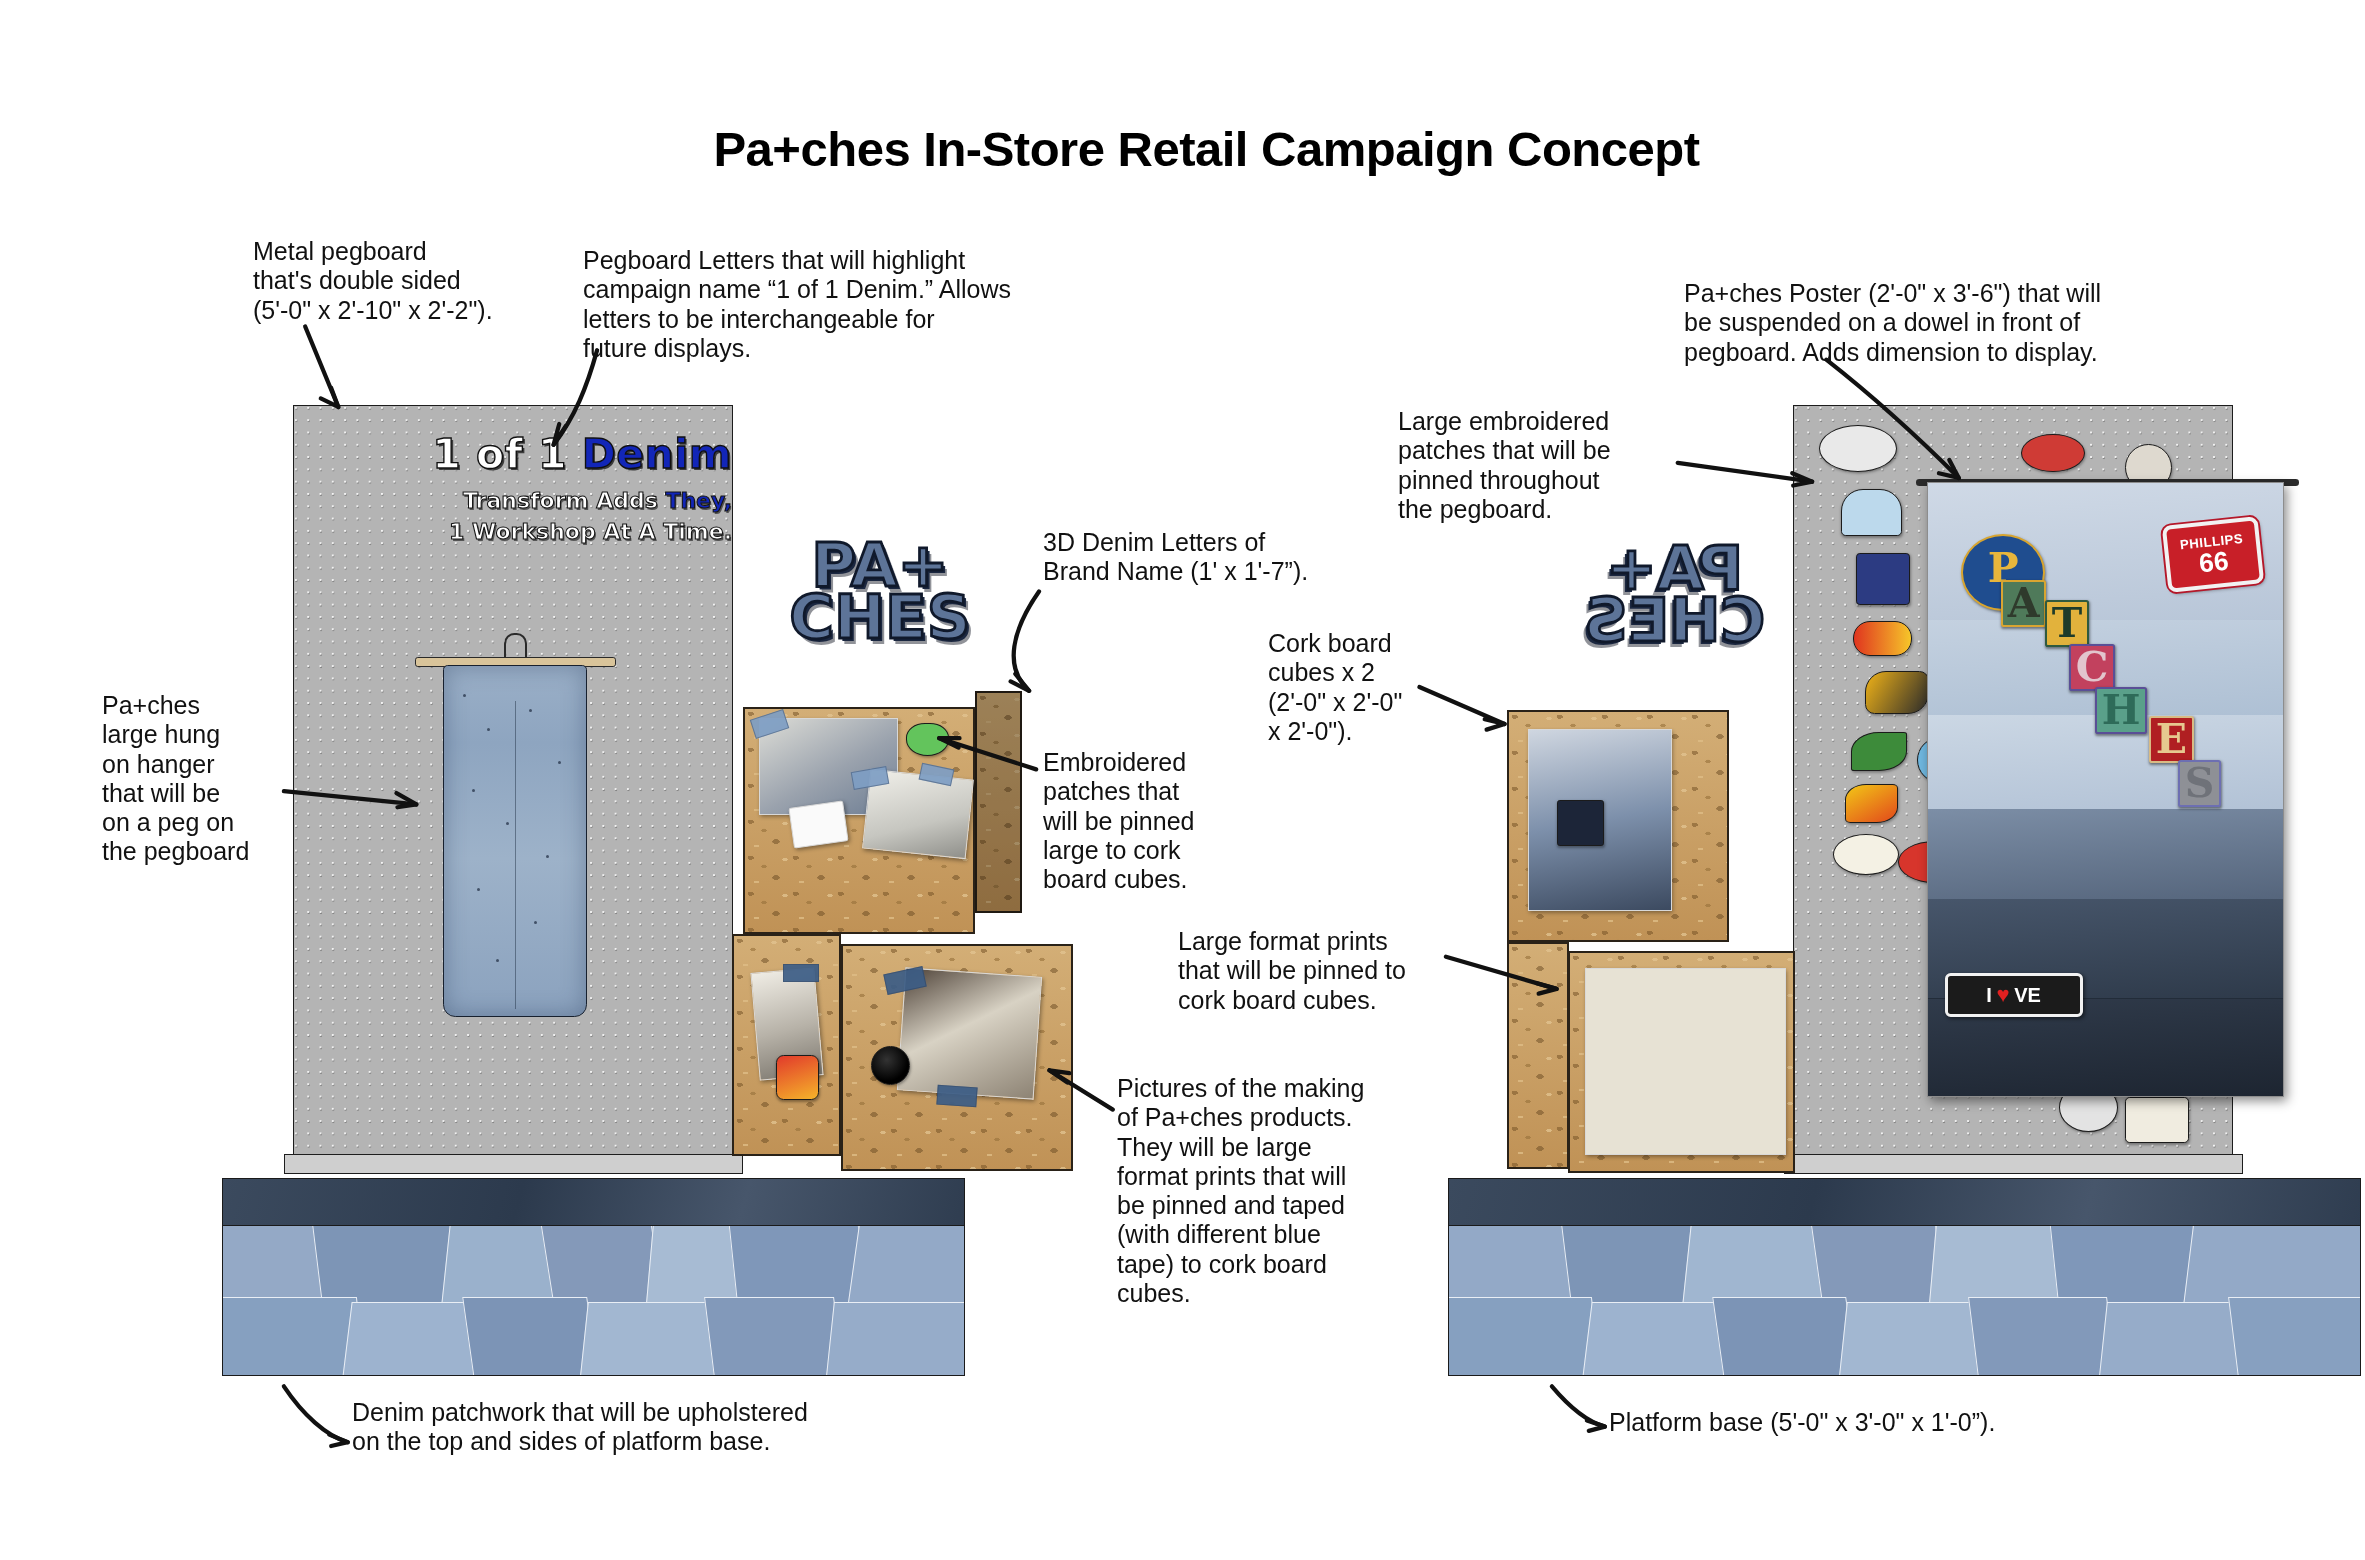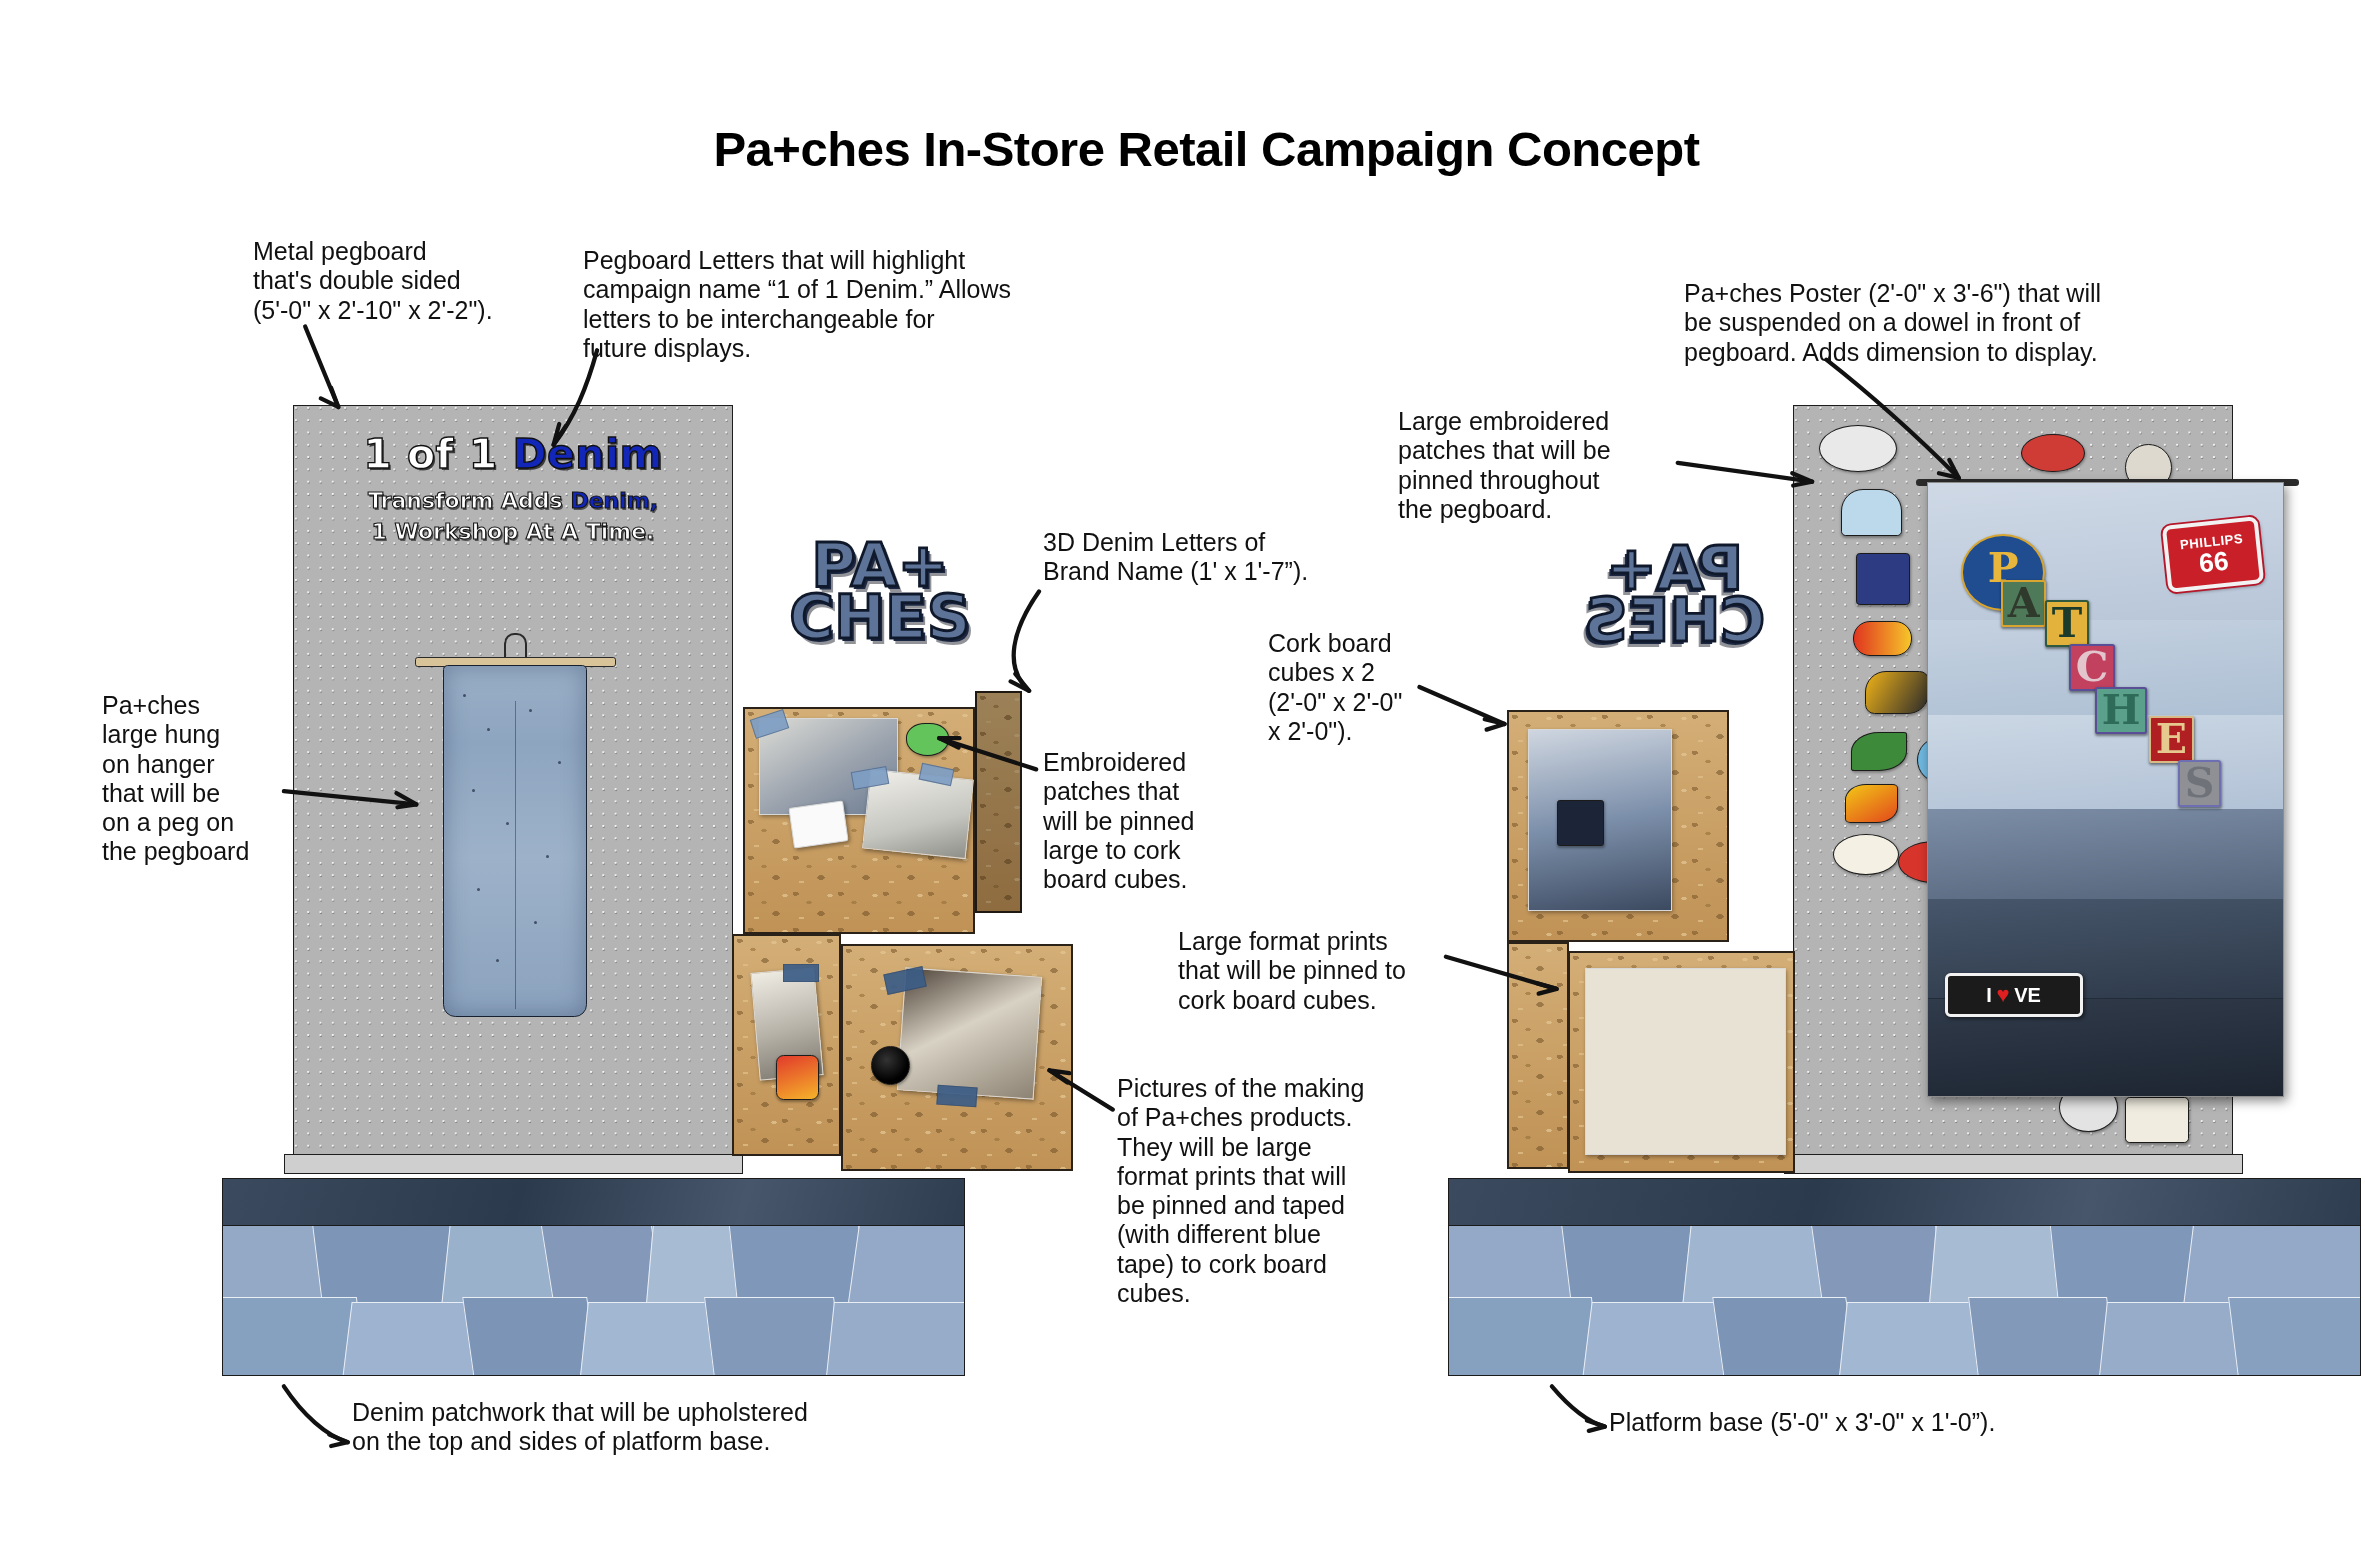--- a/index.html
+++ b/index.html
@@ -30,21 +30,21 @@
     background-image:
       radial-gradient(circle at 1.9px 1.9px, rgba(255,255,255,.85) 0.8px, rgba(0,0,0,0) 1px),
       radial-gradient(circle at 1.9px 1.9px, rgba(90,90,90,.55) 1.2px, rgba(0,0,0,0) 1.5px);
     background-size:12.3px 12.3px, 12.3px 12.3px;
     background-position:0 0, 0.5px 0.9px;
     border:1.9px solid #1d1d1d;
     box-sizing:border-box;
   }
 
   
-  .pb-head{position:absolute;text-align:center;width:100%;}
+  .pb-head{position:absolute;text-align:right;width:100%;}
   .pb-line1{font-size:41px;font-weight:bold;letter-spacing:0.5px;
             font-family:"DejaVu Sans",sans-serif;
             text-shadow:1.9px 2.4px 0 rgba(20,20,20,.75);}
   .pb-line1 .w{color:#ffffff;-webkit-text-stroke:1.4px #101010;}
   .pb-line1 .b{color:#1226b8;-webkit-text-stroke:1.4px #101010;}
   .pb-line2,.pb-line3{font-size:22px;font-weight:bold;color:#ffffff;
             -webkit-text-stroke:1.1px #141414;
             text-shadow:1.4px 1.9px 0 rgba(20,20,20,.6);
             font-family:"DejaVu Sans",sans-serif;}
   .pb-line2 .b{color:#1226b8;}
@@ -114,21 +114,21 @@
 </head>
 <body>
 
 <div id="page-title">Pa+ches In-Store Retail Campaign Concept</div>
 
 <div class="unit">
 
   <div class="pegboard" style="left:293px;top:405px;width:440px;height:757px;">
     <div class="pb-head" style="top:24px;">
       <div class="pb-line1"><span class="w">1 of 1</span> <span class="b">Denim</span></div>
-      <div class="pb-line2" style="margin-top:10.4px;"><span>Transform Adds </span><span class="b">Denim,</span></div>
+      <div class="pb-line2" style="margin-top:10.4px;"><span>Transform Adds </span><span class="b">They,</span></div>
       <div class="pb-line3" style="margin-top:5.7px;">1 Workshop At A Time.</div>
     </div>
 
     <div class="hanger-hook" style="left:210px;top:227px;"></div>
     <div class="hanger-bar" style="left:121px;top:251px;width:199px;"></div>
 
     <div class="jeans" style="left:149px;top:259px;width:142px;height:350px;">
       <div class="jeans-speck" style="left:19px;top:28px;"></div>
       <div class="jeans-speck" style="left:43px;top:62px;"></div>
       <div class="jeans-speck" style="left:85px;top:43px;"></div>

